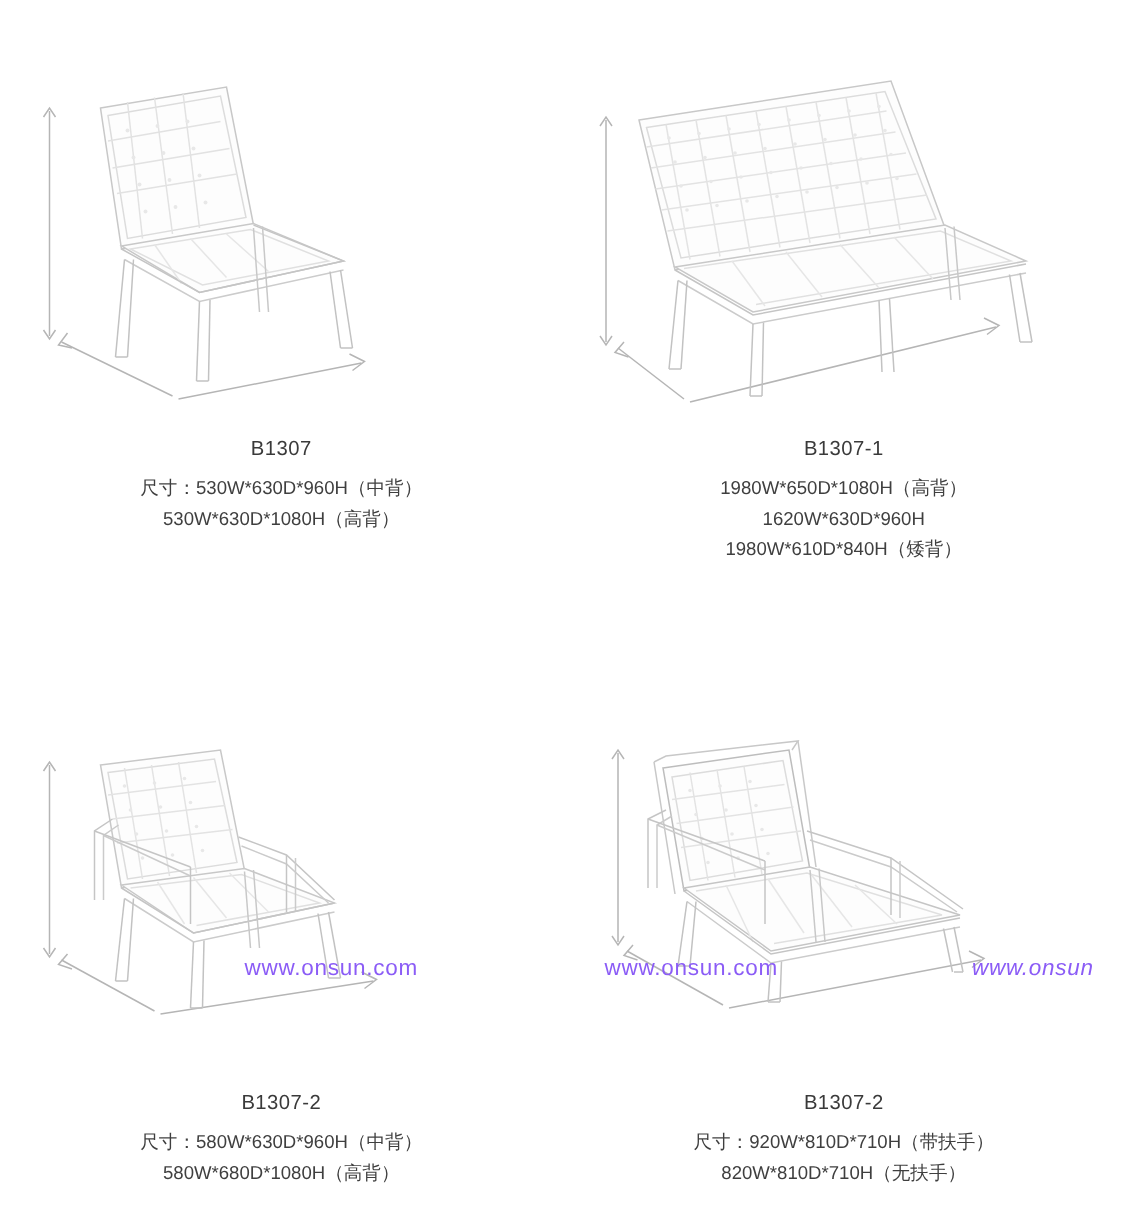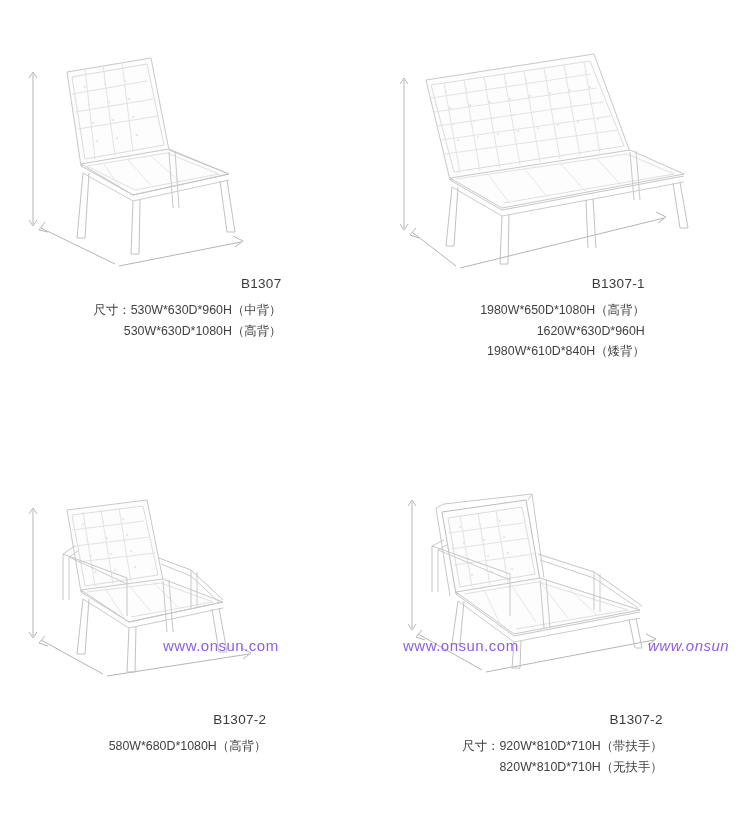--- a/index.html
+++ b/index.html
@@ -42,22 +42,22 @@
   .cell.bottom .art {
     margin-top: 28px;
   }
   .art svg {
     display: block;
     width: 100%;
     height: 100%;
     overflow: visible;
   }
   .caption {
-    margin-top: 4px;
-    text-align: right;
+    margin-top: 19px;
+    text-align: center;
   }
   .cap-title {
     font-size: 13.5px;
     color: #3a3a3a;
     letter-spacing: .3px;
     margin-bottom: 9px;
   }
   .cap-line {
     font-size: 12.4px;
     color: #3f3f3f;
@@ -328,20 +328,21 @@
             <path d="M140 93 L144 144" stroke="#c8c8c8"></path>
             <path d="M146 92 L150 144" stroke="#c8c8c8"></path>
             <path d="M54 166 L62 166" stroke="#c2c2c2"></path>
             <path d="M104 184 L112 184" stroke="#c2c2c2"></path>
             <path d="M196 164 L204 164" stroke="#c2c2c2"></path>
           </g>
         </svg>
       </div>
       <div class="caption">
         <div class="cap-title">B1307-2</div>
+        <div class="cap-line">尺寸：580W*630D*960H（中背）</div>
         <div class="cap-line">580W*680D*1080H（高背）</div>
       </div>
     </div>
 
     <div class="cell bottom">
       <div class="art">
         <svg viewBox="0 0 330 200" xmlns="http://www.w3.org/2000/svg">
           <g fill="none" stroke="#cfcfcf" stroke-width="1">
 
             <path d="M14 14 L14 140" stroke="#b5b5b5"></path>

